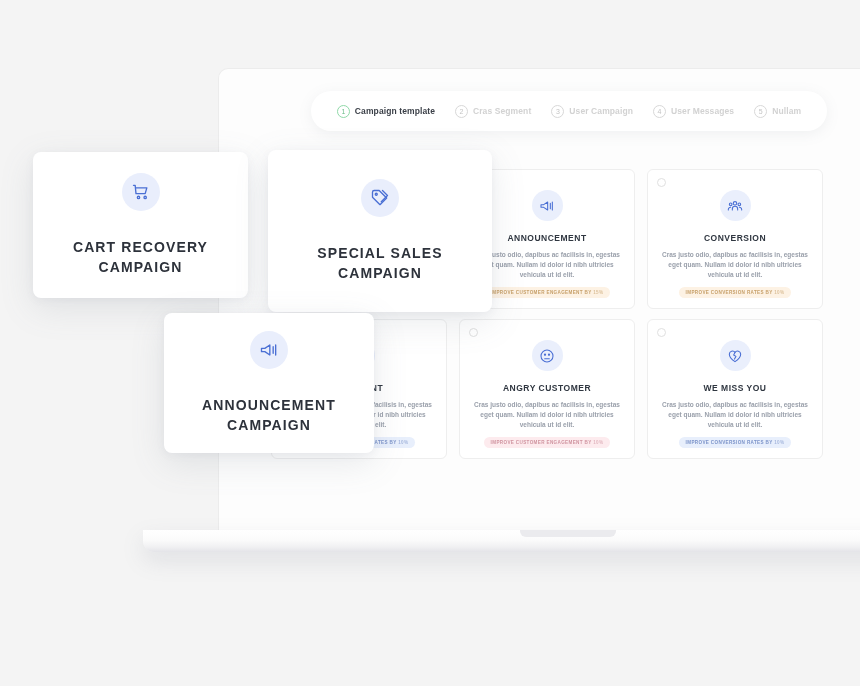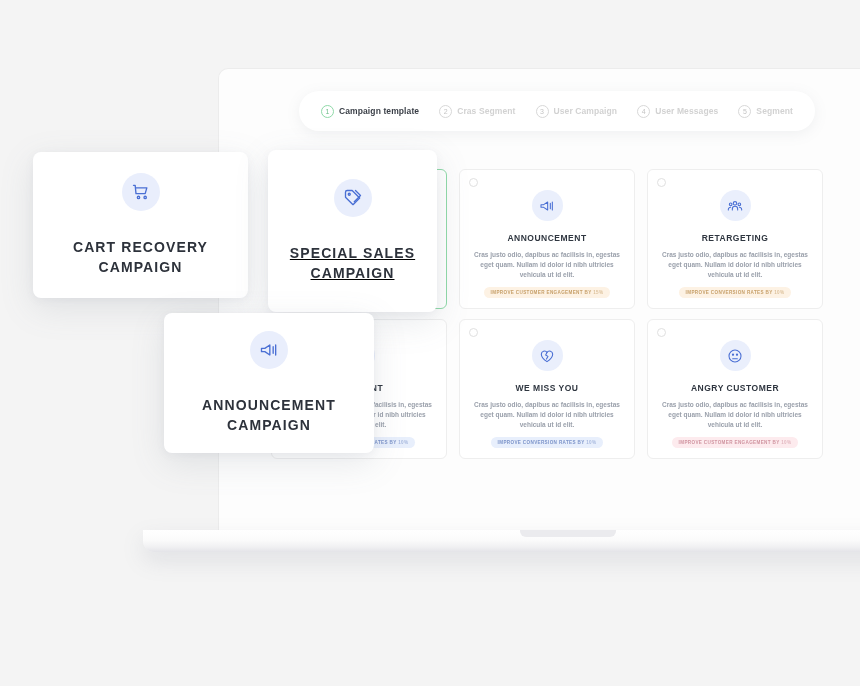--- a/index.html
+++ b/index.html
@@ -52,21 +52,21 @@
     width: 96px;
     height: 7px;
     background: #ebebee;
     border-bottom-left-radius: 6px;
     border-bottom-right-radius: 6px;
   }
 
   
   #stepper {
     position: absolute;
-    left: 80px;
+    left: 92px;
     top: 22px;
     width: 516px;
     height: 40px;
     background: #ffffff;
     border-radius: 20px;
     box-shadow: 0 3px 14px rgba(120,125,140,0.10);
     display: flex;
     align-items: center;
     justify-content: center;
     gap: 20px;
@@ -176,21 +176,21 @@
     font-size: 14px;
     font-weight: bold;
     letter-spacing: 1.1px;
     color: #2d323b;
     text-align: center;
     line-height: 1.45;
     white-space: pre-line;
   }
 
   #fcard-cart { left: 33px; top: 152px; width: 215px; height: 146px; }
-  #fcard-sales { left: 268px; top: 150px; width: 169px; height: 162px; text-decoration: underline; }
+  #fcard-sales { left: 268px; top: 150px; width: 224px; height: 162px; }
   #fcard-announce { left: 164px; top: 313px; width: 210px; height: 140px; }
 </style>
 </head>
 <body>
 
 <div id="laptop">
 
   <div id="screen">
 
     <div id="stepper">
@@ -205,21 +205,21 @@
         <div class="step">
           <span class="step-num">3</span>
           <span class="step-label">User Campaign</span>
         </div>
         <div class="step">
           <span class="step-num">4</span>
           <span class="step-label">User Messages</span>
         </div>
         <div class="step">
           <span class="step-num">5</span>
-          <span class="step-label">Segment</span>
+          <span class="step-label">Nullam</span>
         </div>
       </div>
 
     <div id="grid">
         <div class="tcard selected">
           <span class="radio"></span>
           <span class="tcard-icon">
             <svg viewBox="0 0 24 24" fill="none" stroke="#4a6fd4" stroke-width="1.6" stroke-linecap="round" stroke-linejoin="round">
               <path d="M3 4h2l1 10h11l2-7H6"></path>
               <circle cx="9" cy="18.5" r="1.4"></circle>
@@ -247,62 +247,62 @@
           <span class="tcard-icon">
             <svg viewBox="0 0 24 24" fill="none" stroke="#4a6fd4" stroke-width="1.6" stroke-linecap="round" stroke-linejoin="round">
               <circle cx="12" cy="8" r="2.6"></circle>
               <circle cx="5.5" cy="9.5" r="2"></circle>
               <circle cx="18.5" cy="9.5" r="2"></circle>
               <path d="M8 18v-1.5a4 4 0 018 0V18"></path>
               <path d="M2 18v-1a3.2 3.2 0 013.5-3"></path>
               <path d="M22 18v-1a3.2 3.2 0 00-3.5-3"></path>
             </svg>
           </span>
-          <div class="tcard-title">RETARGETING</div>
+          <div class="tcard-title">CONVERSION</div>
           <div class="tcard-desc">Cras justo odio, dapibus ac facilisis in, egestas eget quam. Nullam id dolor id nibh ultricies vehicula ut id elit.</div>
           <div class="tcard-badge badge-orange"><span>IMPROVE CONVERSION RATES BY</span> <span class="badge-pct">10%</span></div>
         </div>
         <div class="tcard">
           <span class="radio"></span>
           <span class="tcard-icon">
             <svg viewBox="0 0 24 24" fill="none" stroke="#4a6fd4" stroke-width="1.6" stroke-linecap="round" stroke-linejoin="round">
               <path d="M3 11V5a2 2 0 012-2h6l9 9-8 8-9-9z"></path>
               <circle cx="7.5" cy="7.5" r="1.2"></circle>
               <path d="M15 3l6 6-7.5 7.5"></path>
             </svg>
           </span>
           <div class="tcard-title">DISCOUNT</div>
-          <div class="tcard-desc">Cras justo odio, dapibus ac facilisis in, egestas eget quam. Nullam id dolor id nibh ultricies vehicula ut id elit.</div>
-          <div class="tcard-badge badge-blue"><span>IMPROVE CONVERSION RATES BY</span> <span class="badge-pct">10%</span></div>
-        </div>
-        <div class="tcard">
-          <span class="radio"></span>
-          <span class="tcard-icon">
-            <svg viewBox="0 0 24 24" fill="none" stroke="#4a6fd4" stroke-width="1.6" stroke-linecap="round" stroke-linejoin="round">
-              <path d="M12 20.5S3.5 15 3.5 9.2A4.7 4.7 0 0112 6.6a4.7 4.7 0 018.5 2.6c0 5.8-8.5 11.3-8.5 11.3z"></path>
-              <path d="M12 6.6l-2 4 3.4 2-2.2 4"></path>
-            </svg>
-          </span>
-          <div class="tcard-title">WE MISS YOU</div>
           <div class="tcard-desc">Cras justo odio, dapibus ac facilisis in, egestas eget quam. Nullam id dolor id nibh ultricies vehicula ut id elit.</div>
           <div class="tcard-badge badge-blue"><span>IMPROVE CONVERSION RATES BY</span> <span class="badge-pct">10%</span></div>
         </div>
         <div class="tcard">
           <span class="radio"></span>
           <span class="tcard-icon">
             <svg viewBox="0 0 24 24" fill="none" stroke="#4a6fd4" stroke-width="1.6" stroke-linecap="round" stroke-linejoin="round">
               <circle cx="12" cy="12" r="9"></circle>
               <circle cx="9" cy="10" r=".9" fill="#4a6fd4"></circle>
               <circle cx="15" cy="10" r=".9" fill="#4a6fd4"></circle>
               <path d="M8.5 16h7"></path>
             </svg>
           </span>
           <div class="tcard-title">ANGRY CUSTOMER</div>
           <div class="tcard-desc">Cras justo odio, dapibus ac facilisis in, egestas eget quam. Nullam id dolor id nibh ultricies vehicula ut id elit.</div>
           <div class="tcard-badge badge-pink"><span>IMPROVE CUSTOMER ENGAGEMENT BY</span> <span class="badge-pct">10%</span></div>
+        </div>
+        <div class="tcard">
+          <span class="radio"></span>
+          <span class="tcard-icon">
+            <svg viewBox="0 0 24 24" fill="none" stroke="#4a6fd4" stroke-width="1.6" stroke-linecap="round" stroke-linejoin="round">
+              <path d="M12 20.5S3.5 15 3.5 9.2A4.7 4.7 0 0112 6.6a4.7 4.7 0 018.5 2.6c0 5.8-8.5 11.3-8.5 11.3z"></path>
+              <path d="M12 6.6l-2 4 3.4 2-2.2 4"></path>
+            </svg>
+          </span>
+          <div class="tcard-title">WE MISS YOU</div>
+          <div class="tcard-desc">Cras justo odio, dapibus ac facilisis in, egestas eget quam. Nullam id dolor id nibh ultricies vehicula ut id elit.</div>
+          <div class="tcard-badge badge-blue"><span>IMPROVE CONVERSION RATES BY</span> <span class="badge-pct">10%</span></div>
         </div>
       </div>
 
   </div>
 
   <div id="laptop-base">
     <div id="laptop-notch"></div>
   </div>
 </div>
 

